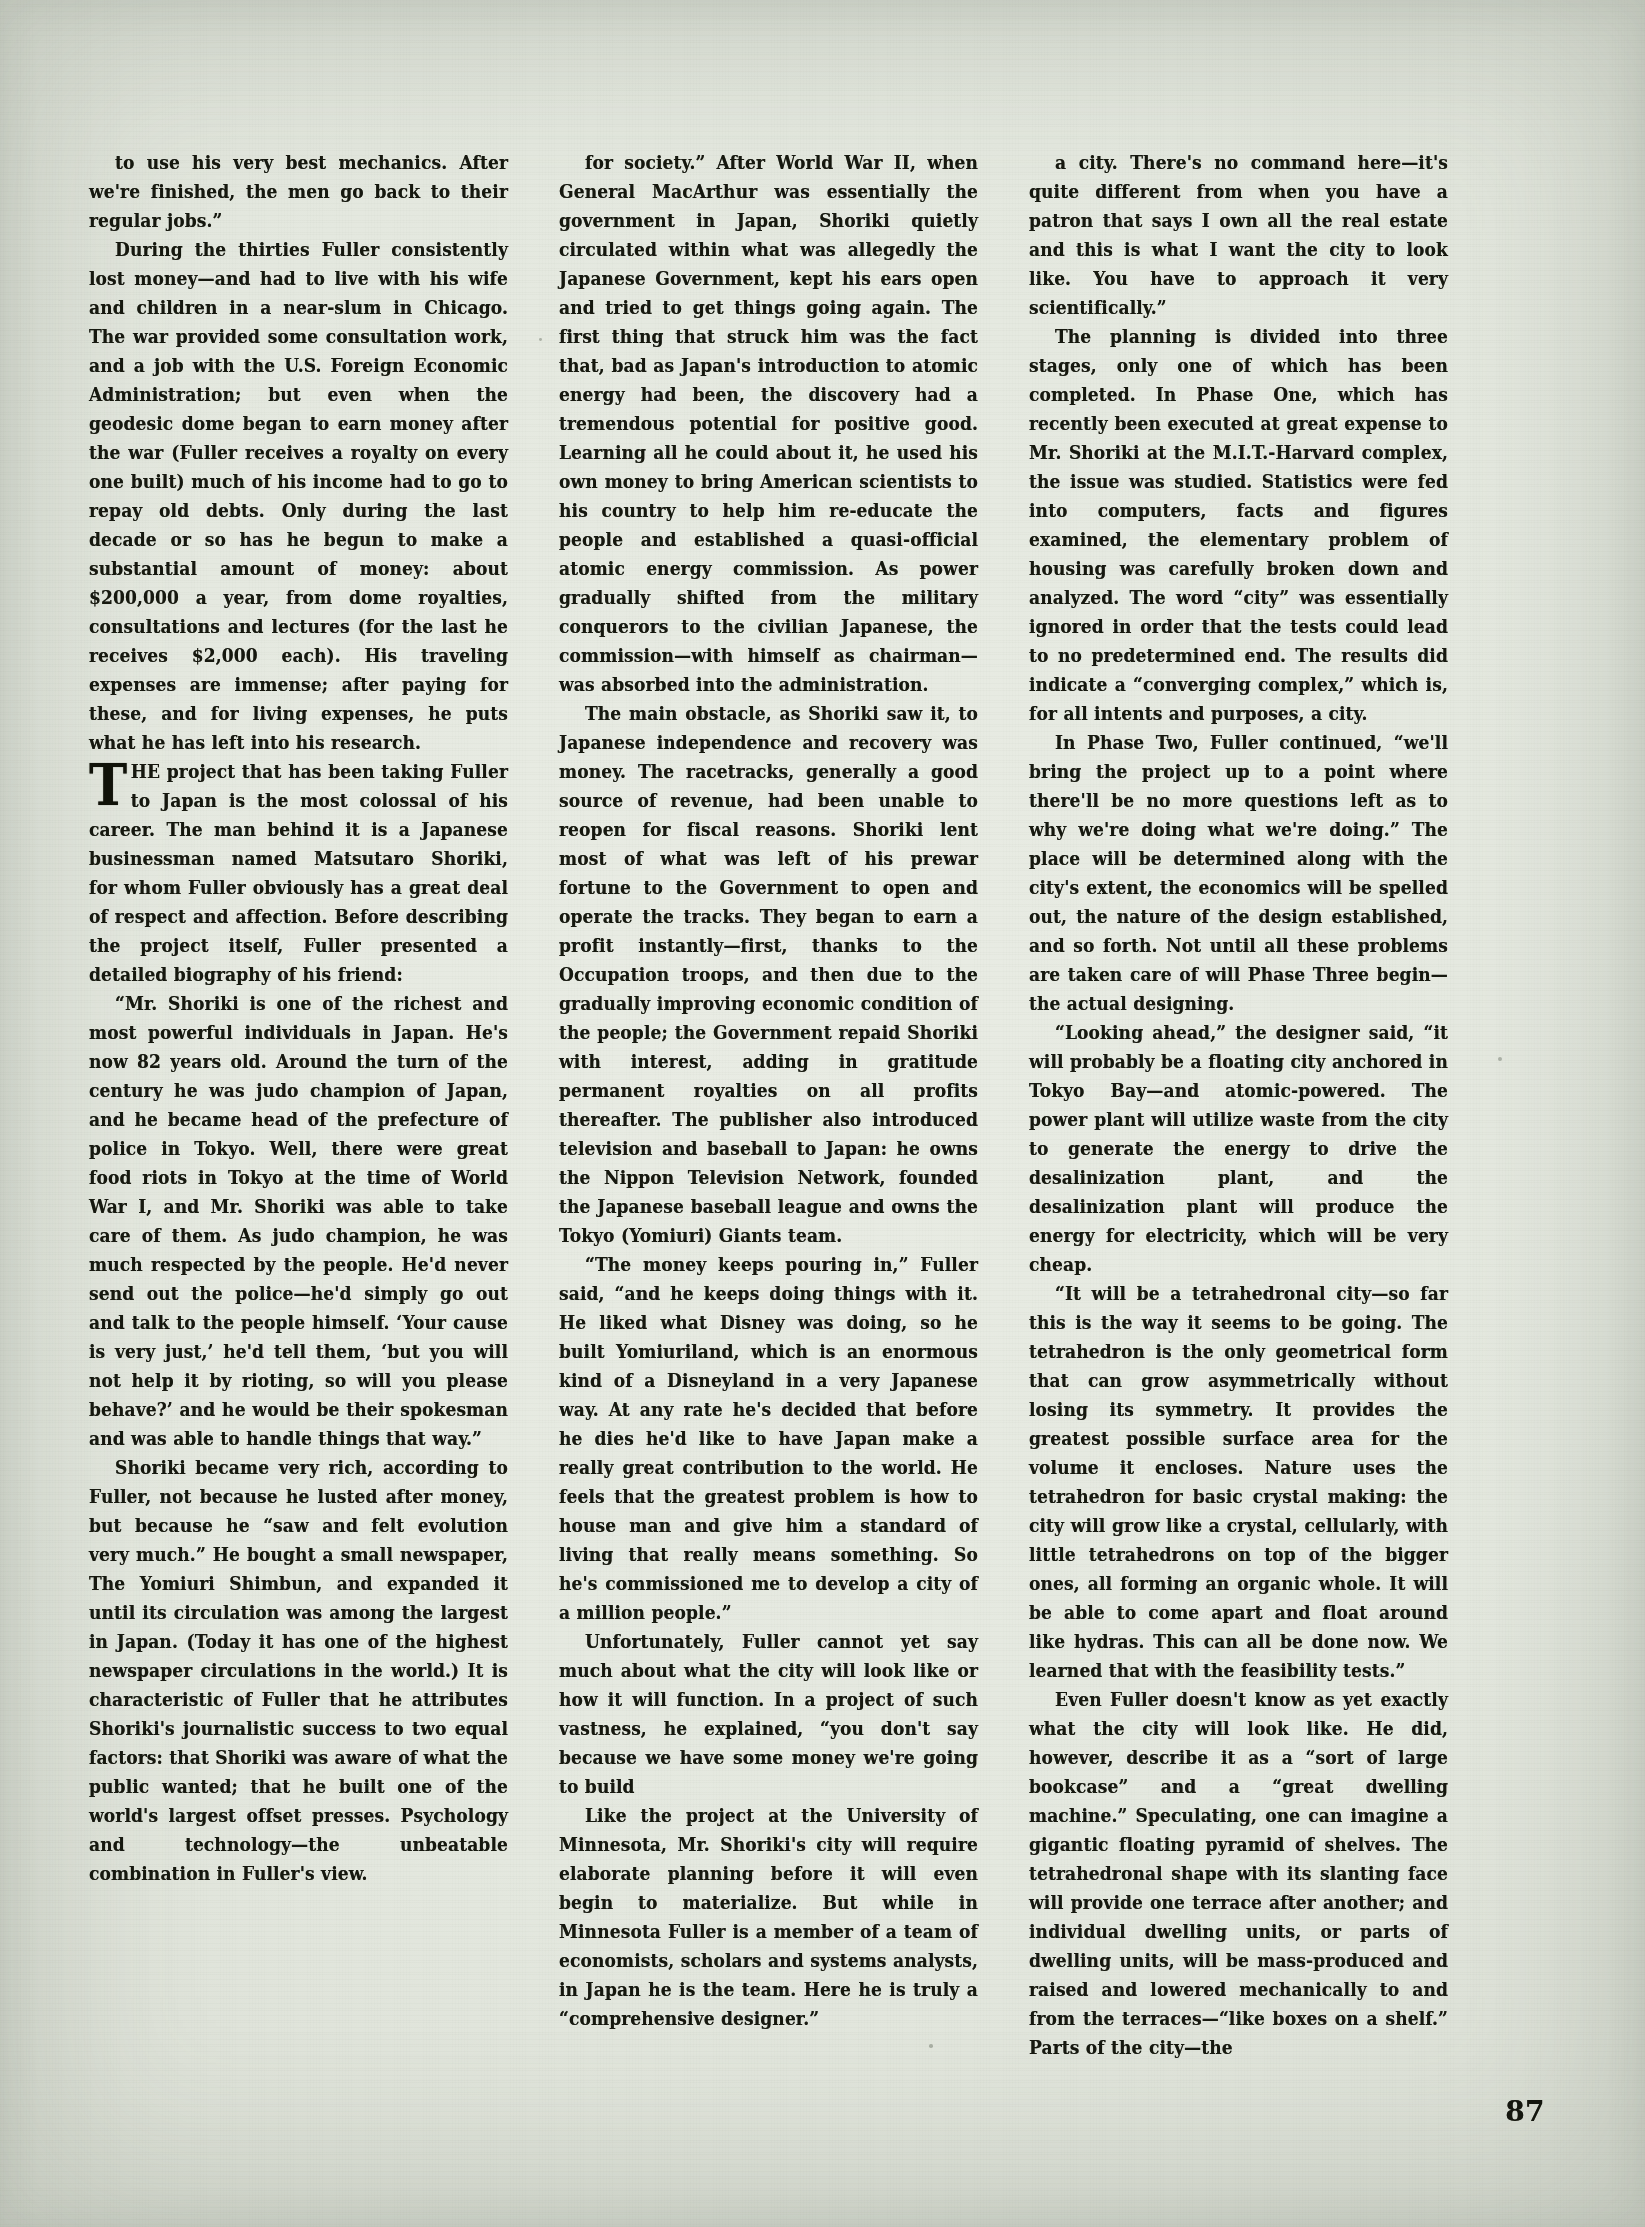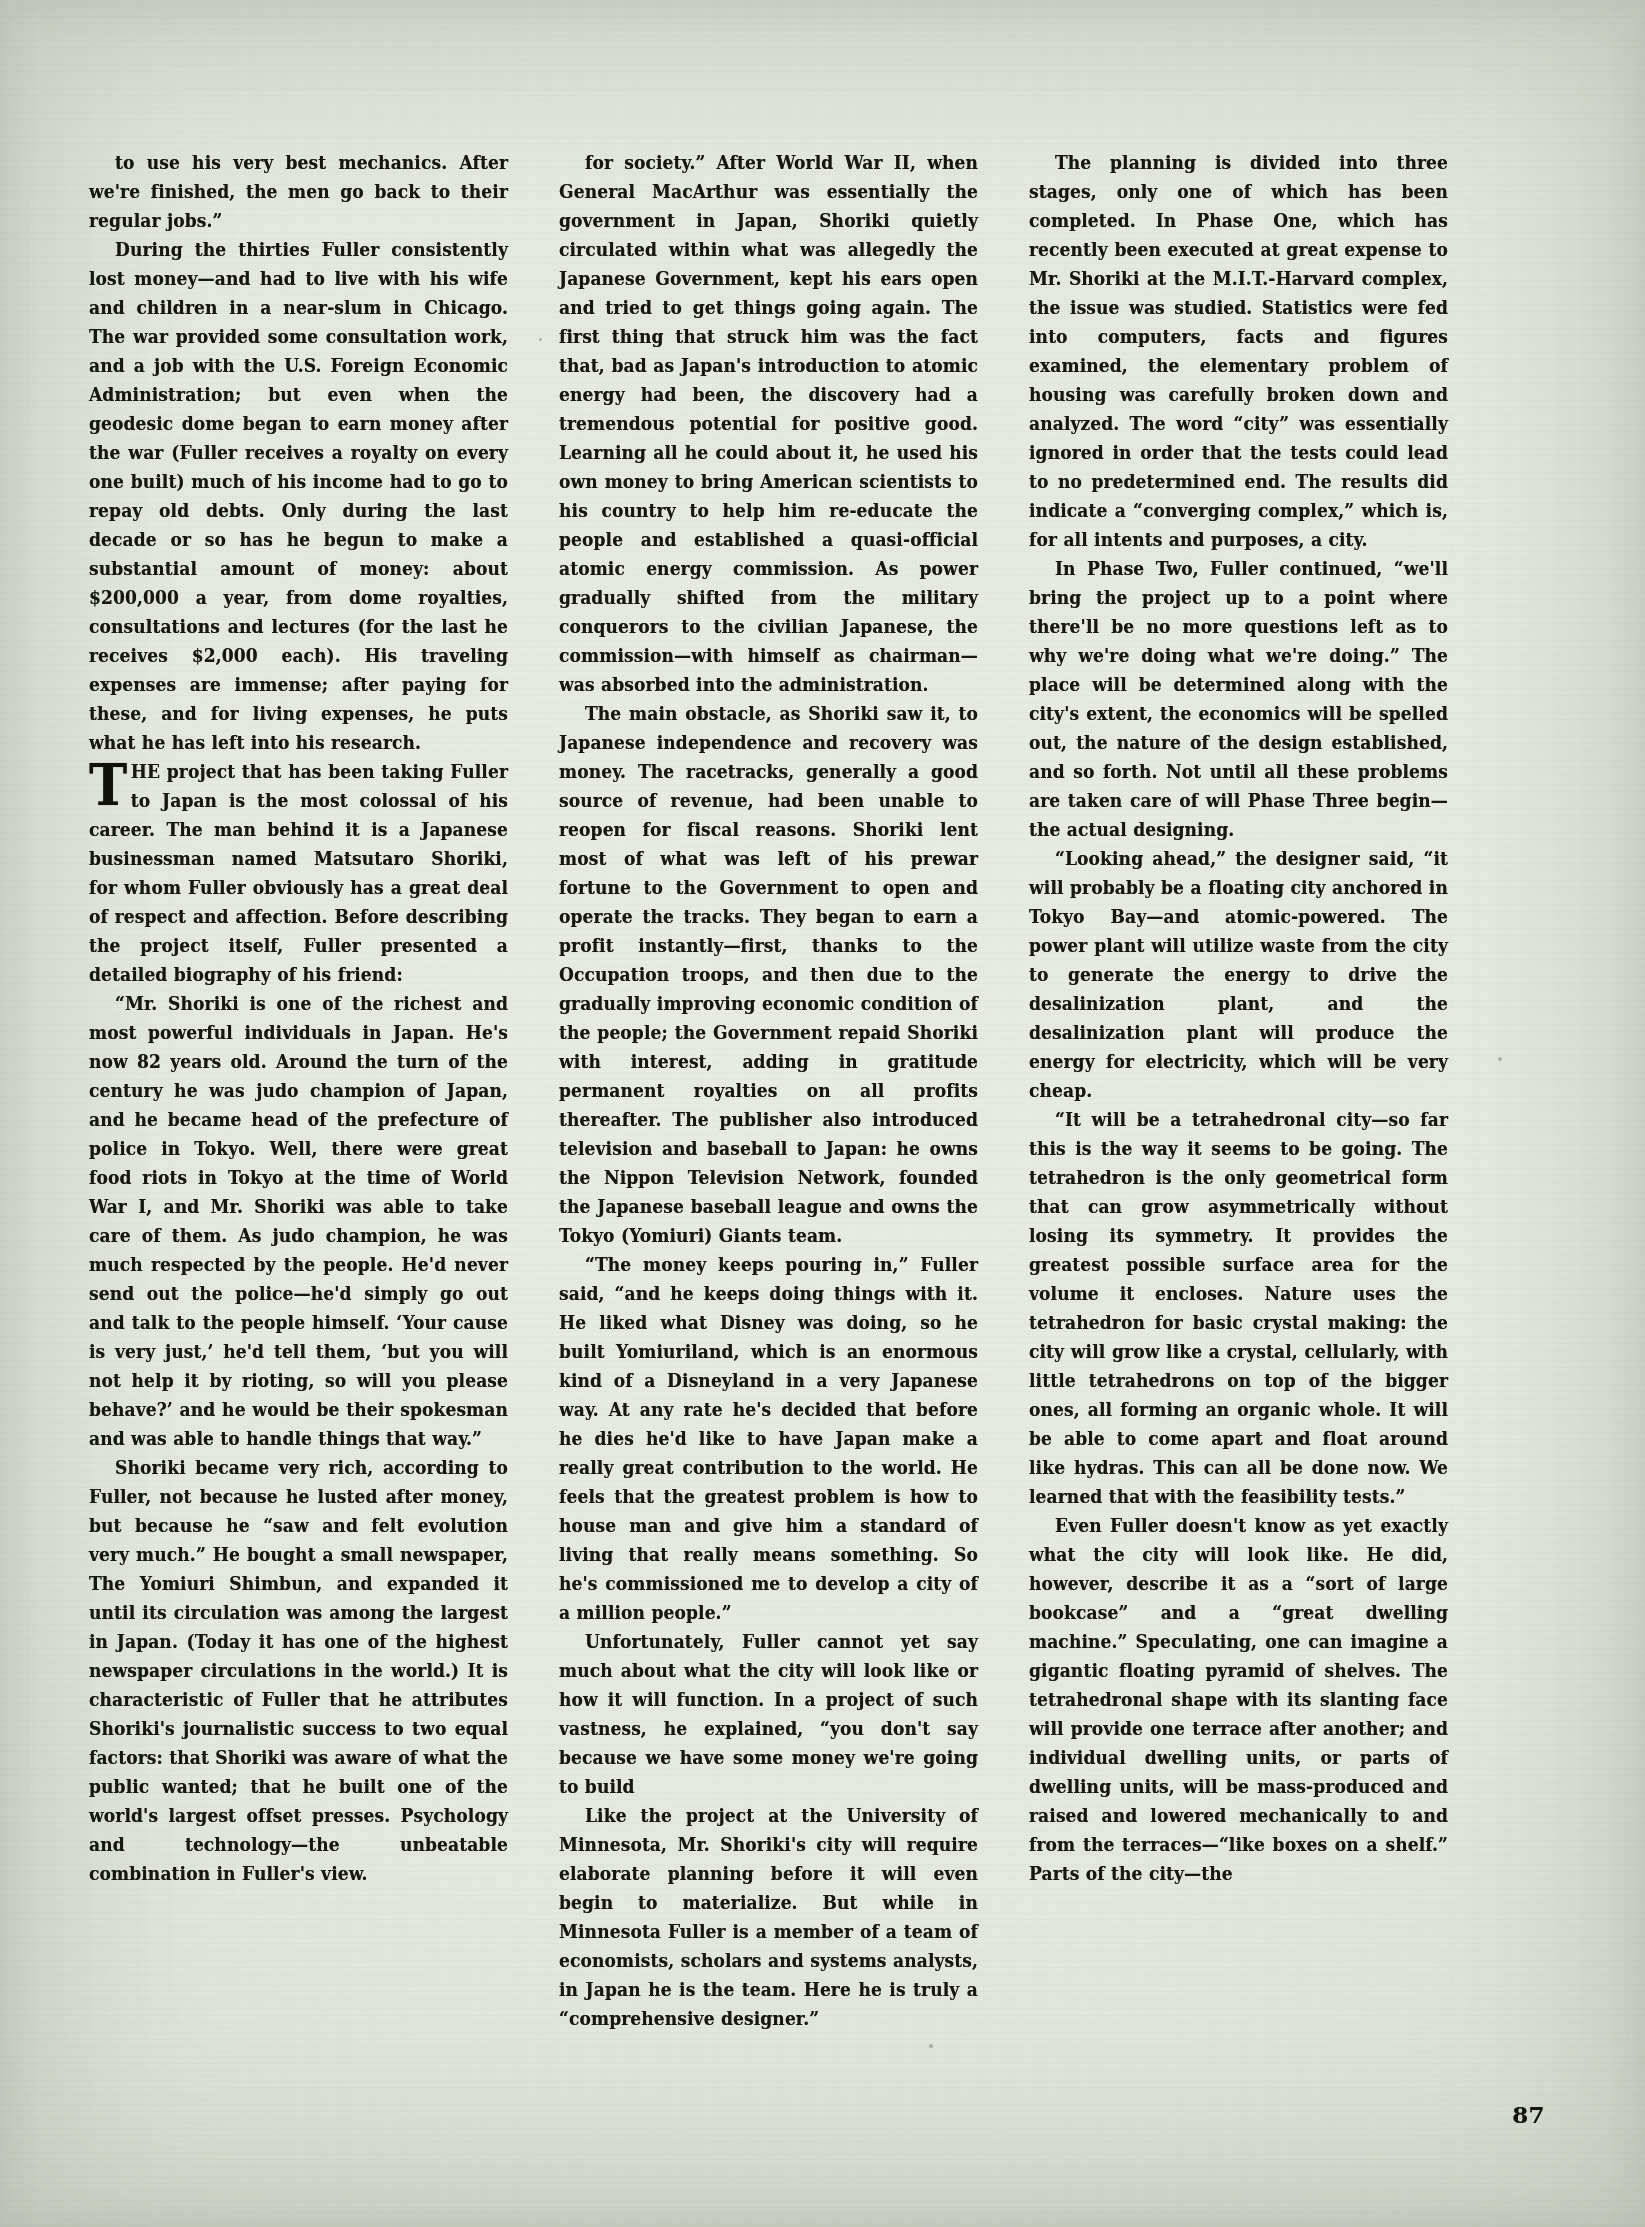--- a/index.html
+++ b/index.html
@@ -79,21 +79,21 @@
     padding: 0;
     color: #101209;
     font-family: "DejaVu Serif", "Liberation Serif", serif;
     text-shadow: 0 0 0.9px rgba(16,18,9,0.6);
   }
 
   .page-number {
     position: absolute;
     right: 100px;
     bottom: 99px;
-    font-size: 23px;
+    font-size: 28px;
     font-weight: 800;
     color: #14160e;
     letter-spacing: 0.4px;
     z-index: 3;
     text-shadow: 0 0 0.6px rgba(20,22,14,0.55);
   }
 
   
   .speck {
     position: absolute;
@@ -122,20 +122,21 @@
 
     <div class="col">
       <p class="para">for society.” After World War II, when General MacArthur was essentially the government in Japan, Shoriki quietly circulated within what was allegedly the Japanese Government, kept his ears open and tried to get things going again. The first thing that struck him was the fact that, bad as Japan's introduction to atomic energy had been, the discovery had a tremendous potential for positive good. Learning all he could about it, he used his own money to bring American scientists to his country to help him re-educate the people and established a quasi-official atomic energy commission. As power gradually shifted from the military conquerors to the civilian Japanese, the commission—with himself as chairman—was absorbed into the administration.</p>
       <p class="para">The main obstacle, as Shoriki saw it, to Japanese independence and recovery was money. The racetracks, generally a good source of revenue, had been unable to reopen for fiscal reasons. Shoriki lent most of what was left of his prewar fortune to the Government to open and operate the tracks. They began to earn a profit instantly—first, thanks to the Occupation troops, and then due to the gradually improving economic condition of the people; the Government repaid Shoriki with interest, adding in gratitude permanent royalties on all profits thereafter. The publisher also introduced television and baseball to Japan: he owns the Nippon Television Network, founded the Japanese baseball league and owns the Tokyo (Yomiuri) Giants team.</p>
       <p class="para">“The money keeps pouring in,” Fuller said, “and he keeps doing things with it. He liked what Disney was doing, so he built Yomiuriland, which is an enormous kind of a Disneyland in a very Japanese way. At any rate he's decided that before he dies he'd like to have Japan make a really great contribution to the world. He feels that the greatest problem is how to house man and give him a standard of living that really means something. So he's commissioned me to develop a city of a million people.”</p>
       <p class="para"><span>Unfortunately, Fuller cannot yet say much about what the city will look like or how it will function. In a project of such vastness, he explained, “you don't say </span><span class="it">because</span><span> we have some money we're </span><span class="it">going</span><span> to build</span></p>
       <p class="para"><span>Like the project at the University of Minnesota, Mr. Shoriki's city will require elaborate planning before it will even begin to materialize. But while in Minnesota Fuller is a member of a team of economists, scholars and systems analysts, in Japan he </span><span class="it">is</span><span> the team. Here he is truly a “comprehensive designer.”</span></p>
     </div>
 
     <div class="col">
+      <p class="para">a city. There's no command here—it's quite different from when you have a patron that says I own all the real estate and this is what I want the city to look like. You have to approach it very scientifically.”</p>
       <p class="para">The planning is divided into three stages, only one of which has been completed. In Phase One, which has recently been executed at great expense to Mr. Shoriki at the M.I.T.-Harvard complex, the issue was studied. Statistics were fed into computers, facts and figures examined, the elementary problem of housing was carefully broken down and analyzed. The word “city” was essentially ignored in order that the tests could lead to no predetermined end. The results did indicate a “converging complex,” which is, for all intents and purposes, a city.</p>
       <p class="para">In Phase Two, Fuller continued, “we'll bring the project up to a point where there'll be no more questions left as to why we're doing what we're doing.” The place will be determined along with the city's extent, the economics will be spelled out, the nature of the design established, and so forth. Not until all these problems are taken care of will Phase Three begin—the actual designing.</p>
       <p class="para">“Looking ahead,” the designer said, “it will probably be a floating city anchored in Tokyo Bay—and atomic-powered. The power plant will utilize waste from the city to generate the energy to drive the desalinization plant, and the desalinization plant will produce the energy for electricity, which will be very cheap.</p>
       <p class="para">“It will be a tetrahedronal city—so far this is the way it seems to be going. The tetrahedron is the only geometrical form that can grow asymmetrically without losing its symmetry. It provides the greatest possible surface area for the volume it encloses. Nature uses the tetrahedron for basic crystal making: the city will grow like a crystal, cellularly, with little tetrahedrons on top of the bigger ones, all forming an organic whole. It will be able to come apart and float around like hydras. This can all be done now. We learned that with the feasibility tests.”</p>
       <p class="para">Even Fuller doesn't know as yet exactly what the city will look like. He did, however, describe it as a “sort of large bookcase” and a “great dwelling machine.” Speculating, one can imagine a gigantic floating pyramid of shelves. The tetrahedronal shape with its slanting face will provide one terrace after another; and individual dwelling units, or parts of dwelling units, will be mass-produced and raised and lowered mechanically to and from the terraces—“like boxes on a shelf.” Parts of the city—the</p>
     </div>
 
   </div>
 
   <div class="page-number">87</div>

